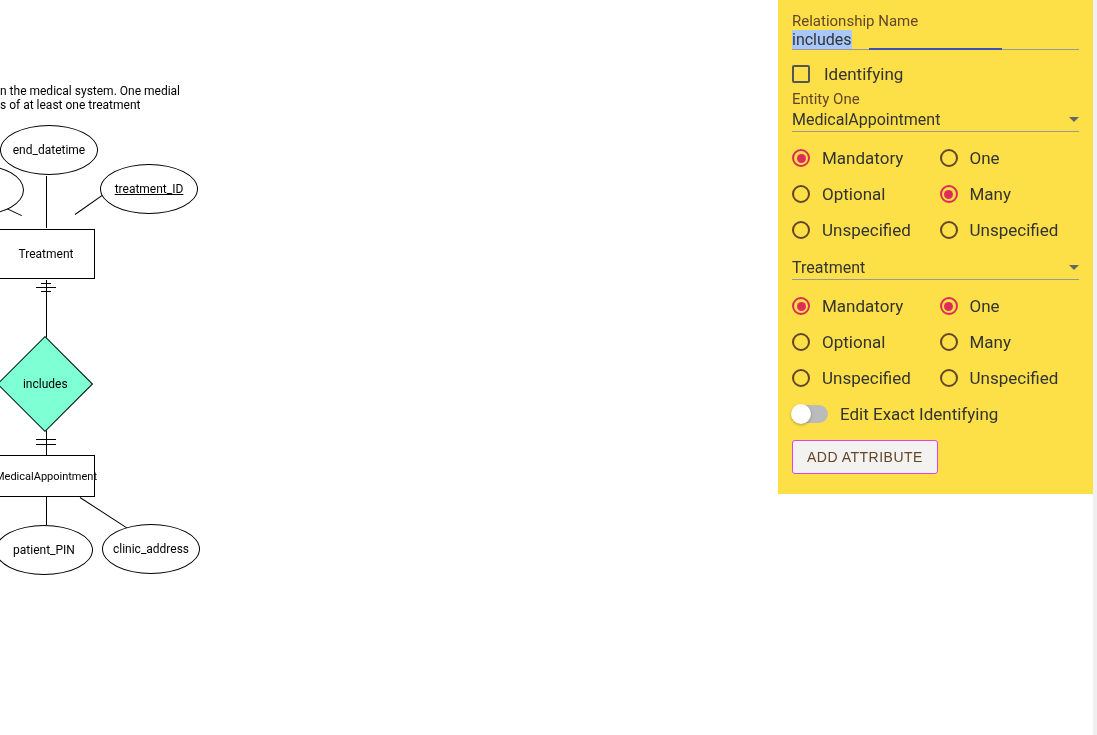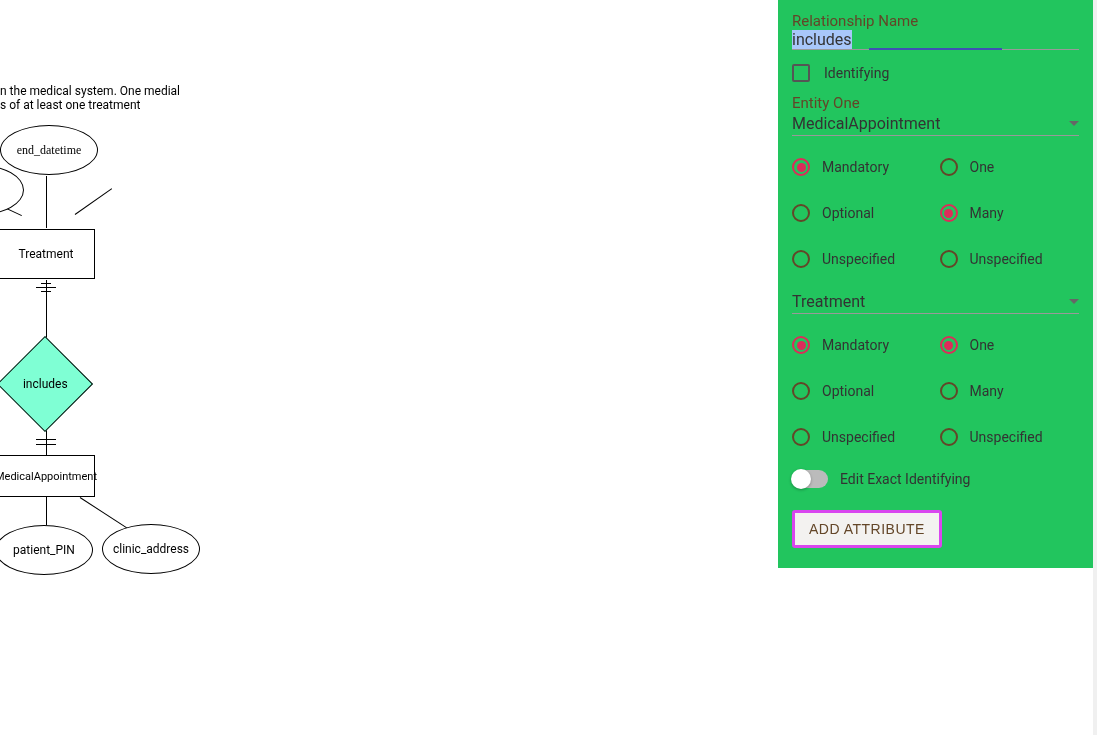--- a/index.html
+++ b/index.html
@@ -10,43 +10,43 @@
 .canvas-text { position: absolute; left: 0; top: 84px; font-size: 12px; color: #000; line-height: 1.2; }
 .shape { position: absolute; display: flex; align-items: center; justify-content: center; font-size: 12px; text-align: center; }
 .ellipse { border: 1px solid #000; border-radius: 50%; background: #fff; }
 .rect { border: 1px solid #000; background: #fff; }
 .diamond { background: #7FFFD4; border: 1px solid #000; transform: rotate(45deg); }
 .diamond span { transform: rotate(-45deg); display: block; }
 .underline { text-decoration: underline; }
 .line { position: absolute; background: #000; }
 
 
-.panel { position: absolute; right: 4px; top: 0; width: 315px; background: #22c55e; padding: 10px 14px 20px 14px; }
+.panel { position: absolute; right: 4px; top: 0; width: 315px; background: #fde047; padding: 10px 14px 20px 14px; }
 .label { font-size: 15px; color: #634628; margin-top: 2px; }
 .input-field { border: none; background: transparent; font-size: 16px; color: #333; width: 100%; padding: 2px 0; }
 .input-wrap { border-bottom: 1px solid #999; position: relative; margin-bottom: 14px; }
 .input-wrap::after { content:""; position:absolute; bottom:-1px; left:27%; width:46%; height:2px; background:#3f51b5; }
 .highlight { background: #a8c7fa; }
 
-.checkbox-row, .radio-row, .toggle-row { display: flex; align-items: center; margin: 12px 0; font-size: 14px; color: #333; }
+.checkbox-row, .radio-row, .toggle-row { display: flex; align-items: center; margin: 6px 0; font-size: 17px; color: #333; }
 .checkbox { width:18px; height:18px; border:2px solid #555; border-radius:2px; margin-right:14px; }
 
 .select-wrap { border-bottom: 1px solid #999; display:flex; justify-content:space-between; align-items:center; padding:2px 0; margin-bottom:10px; }
 .select-val { font-size: 16px; color: #333; }
 .caret { width:0; height:0; border-left:5px solid transparent; border-right:5px solid transparent; border-top:5px solid #666; }
 
 .radio-grid { display:grid; grid-template-columns: 1fr 1fr; gap: 4px 8px; margin-bottom: 10px; }
 .radio { width:18px; height:18px; border:2px solid #634628; border-radius:50%; margin-right:12px; display:flex; align-items:center; justify-content:center; }
 .radio.selected::after { content:""; width:9px; height:9px; background:#dd2c5a; border-radius:50%; }
 .radio.selected { border-color:#dd2c5a; }
 
 .toggle { width:36px; height:18px; background:#bbb; border-radius:10px; position:relative; margin-right:12px; }
 .toggle::after { content:""; position:absolute; left:-1px; top:-1px; width:20px; height:20px; background:#fff; border-radius:50%; box-shadow:0 1px 3px rgba(0,0,0,.3); }
 
-.add-btn { border:3px solid #d946ef; background:#f3f2f0; padding:8px 14px; font-size:14px; font-weight:500; color:#634628; letter-spacing:.5px; border-radius:3px; margin-top:10px; cursor:pointer; }
+.add-btn { border:1px solid #d946ef; background:#f3f2f0; padding:8px 14px; font-size:14px; font-weight:500; color:#634628; letter-spacing:.5px; border-radius:3px; margin-top:10px; cursor:pointer; }
 
 
 .scrollbar { position:absolute; right:0; top:0; width:4px; height:735px; background:#f0f0f0; }
 </style>
 </head>
 <body>
 
 <div class="canvas">
   <div class="canvas-text">
     <span>n the medical system. One medial</span><br>
@@ -59,24 +59,27 @@
   <div class="line" style="left:46px; top:280px; width:1px; height:71px;"></div>
   <div class="line" style="left:36px; top:287px; width:20px; height:1px;"></div>
   <div class="line" style="left:41px; top:283px; width:10px; height:1px;"></div>
   <div class="line" style="left:41px; top:291px; width:10px; height:1px;"></div>
   <div class="line" style="left:46px; top:413px; width:1px; height:42px;"></div>
   <div class="line" style="left:36px; top:439px; width:20px; height:1px;"></div>
   <div class="line" style="left:36px; top:444px; width:20px; height:1px;"></div>
   <div class="line" style="left:46px; top:497px; width:1px; height:28px;"></div>
   <div class="line" style="left:80px; top:497px; width:65px; height:1px; transform:rotate(33deg); transform-origin:left;"></div>
 
-  <div class="shape ellipse" style="left:0px; top:125px; width:98px; height:50px;font-family:Liberation Serif, serif;">
+  <div class="shape ellipse" style="left:0px; top:125px; width:98px; height:50px;">
       <span>end_datetime</span>
     </div>
   <div class="shape ellipse" style="left:-64px; top:165px; width:88px; height:50px;"></div>
+  <div class="shape ellipse" style="left:100px; top:164px; width:98px; height:50px;">
+      <span class="underline">treatment_ID</span>
+    </div>
   <div class="shape rect" style="left:-3px; top:229px; width:98px; height:50px;">
       <span>Treatment</span>
     </div>
   <div class="shape diamond" style="left:11px; top:350px; width:68px; height:68px;">
       <span>includes</span>
     </div>
   <div class="shape rect" style="left:-3px; top:455px; width:98px; height:42px; font-size:11px; padding:2px;">
       <span>MedicalAppointment</span>
     </div>
   <div class="shape ellipse" style="left:-5px; top:525px; width:98px; height:50px;">

